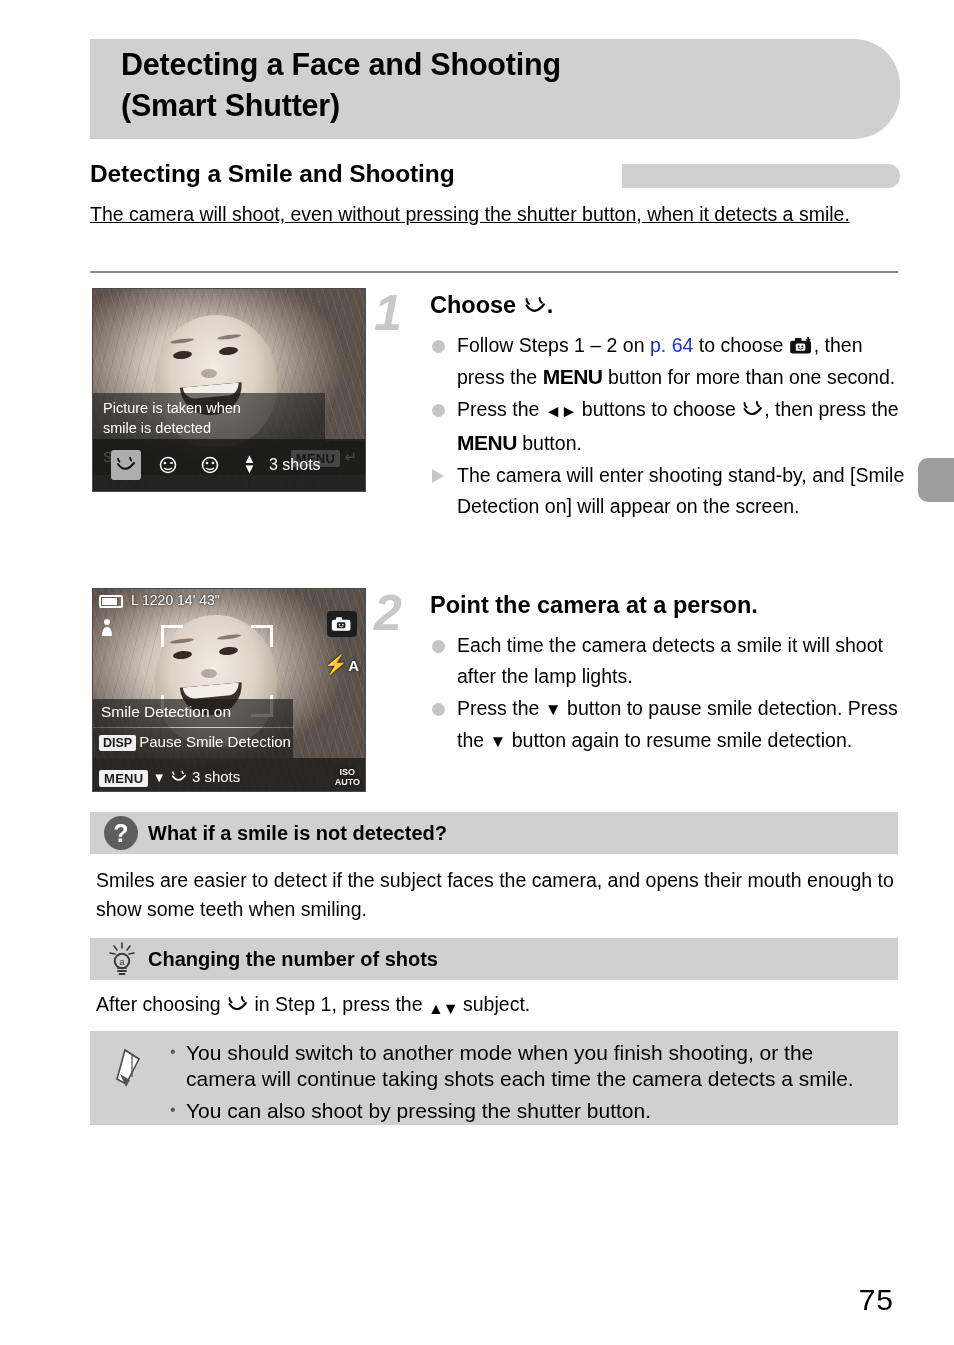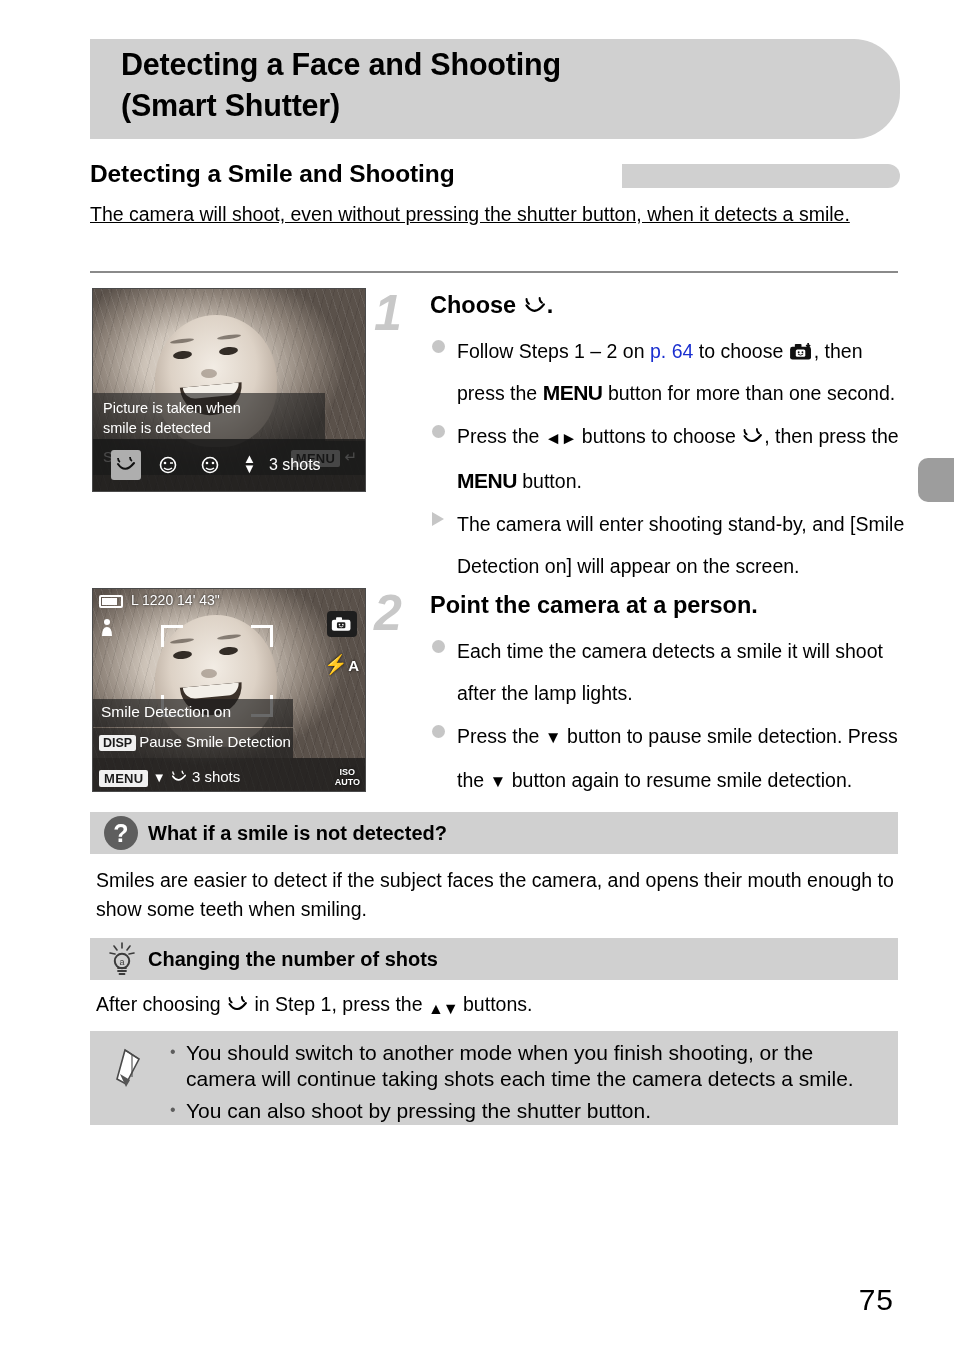--- a/index.html
+++ b/index.html
@@ -342,21 +342,21 @@
   }
   .step-body {
     position: absolute;
     left: 56px; top: 42px;
     width: 480px;
   }
   .b-item {
     position: relative;
     padding-left: 27px;
     font-size: 19.5px;
-    line-height: 42px;
+    line-height: 31px;
     margin-bottom: 1px;
   }
   .b-dot:before {
     content: "";
     position: absolute;
     left: 2px; top: 10px;
     width: 13px; height: 13px;
     border-radius: 50%;
     background: #c6c6c6;
   }
@@ -664,21 +664,21 @@
       <path d="M11 28 L19 28 M11 31 L19 31 M12.5 34 L17.5 34" stroke="#3a3a3a" stroke-width="1.8" stroke-linecap="round"></path>
     </svg>
   </div>
   <div class="tb-title">Changing the number of shots</div>
 </div>
 <div class="tip-body" style="top:990px">
   <span>After choosing </span><svg class="smi" width="23" height="18" viewBox="0 0 22 18">
     <path d="M3 2 Q3 5.5 5.2 6.4" stroke="#000" stroke-width="1.8" fill="none" stroke-linecap="round"></path>
     <path d="M15.4 1 Q15.4 4.5 17.6 5.4" stroke="#000" stroke-width="1.8" fill="none" stroke-linecap="round"></path>
     <path d="M3 8 Q10.5 18.6 19.4 7" stroke="#000" stroke-width="2.1" fill="none" stroke-linecap="round"></path>
-  </svg><span> in Step 1, press the </span><span class="smi" style="font-size:16px;letter-spacing:-1px">▲▼</span><span> buttons.</span>
+  </svg><span> in Step 1, press the </span><span class="smi" style="font-size:16px;letter-spacing:-1px">▲▼</span><span> subject.</span>
 </div>
 
 <div class="note-box">
   <div class="pencil-icon">
     <svg width="36" height="44" viewBox="0 0 36 44">
       <path d="M13 3 L27 12 L14 37 L5 32 Z" fill="#ffffff" stroke="#4a4a4a" stroke-width="1.6"></path>
       <path d="M13 3 L27 12" stroke="#4a4a4a" stroke-width="1.3"></path>
       <path d="M8 27 L18 33 L14 40 Z" fill="#555555"></path>
       <path d="M20 7 L20 30" stroke="#4a4a4a" stroke-width="1.1"></path>
     </svg>

